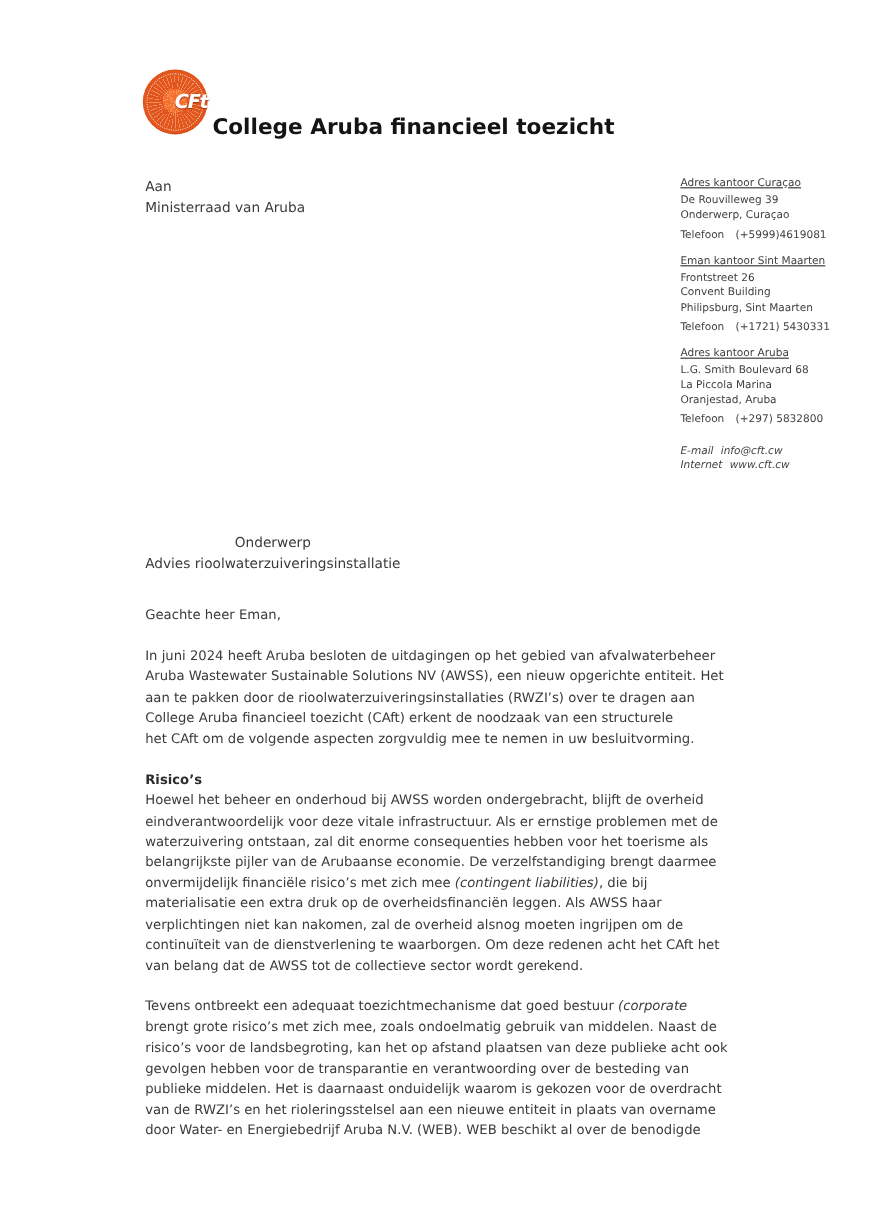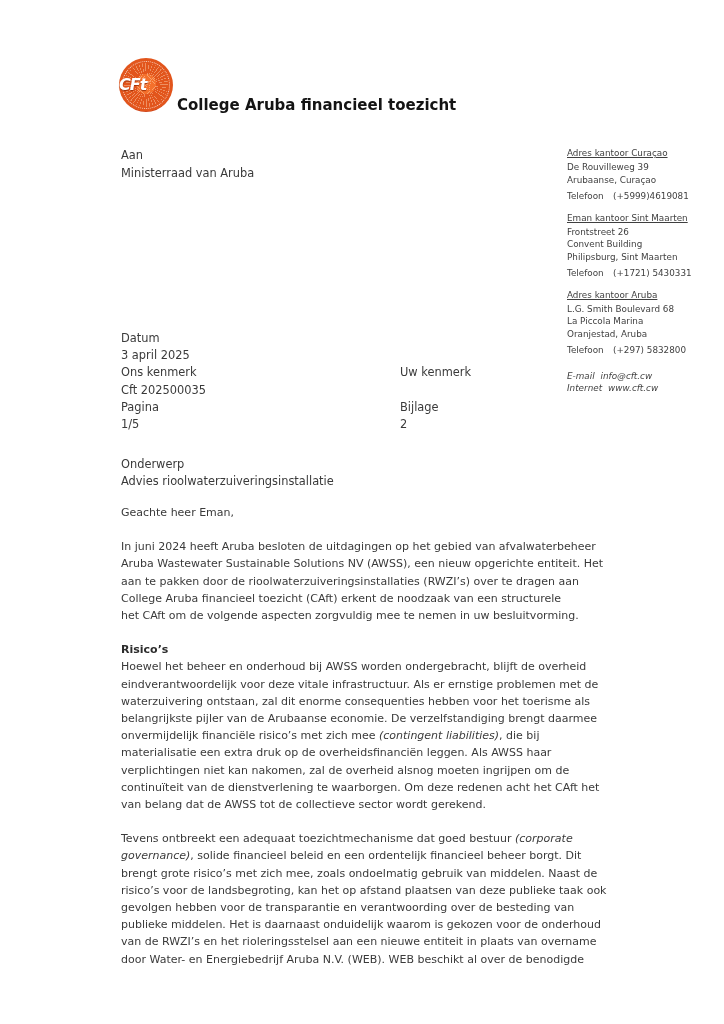--- a/index.html
+++ b/index.html
@@ -20,48 +20,48 @@
   .logo::before {
     content:""; position:absolute; inset:5px; border-radius:50%;
     background: repeating-conic-gradient(rgba(255,225,195,0) 0deg 7deg,
       rgba(255,230,200,0.40) 7deg 9deg);
   }
   .logo::after {
     content:""; position:absolute; inset:3px; border-radius:50%;
     border:1.5px dotted rgba(255,255,255,0.75);
   }
   .logo-text {
-    position:absolute; left:0; right:0; top:17px; text-align:left;
+    position:absolute; left:0; right:0; top:17px; text-align:right;
     font-size:16px; font-weight:bold; font-style:italic; color:#ffffff;
     text-shadow:0 1px 1px rgba(140,40,5,0.8); letter-spacing:-1px; z-index:2;
   }
   .org-title {
     position:absolute; left:177px; top:96px;
-    font-size:15px; font-weight:bold; color:#141414;
+    font-size:18px; font-weight:bold; color:#141414;
   }
 
   
   .recipient { position:absolute; left:121px; top:147px; font-size:11.4px; line-height:17.5px; }
 
   
   .sidebar { position:absolute; left:567px; top:147px; width:152px; font-size:8.8px; line-height:12.4px; color:#3f3f3f; }
   .office { margin-bottom:9px; }
   .office-heading { text-decoration:underline; margin-bottom:2px; }
   .phone-row { margin-top:4px; }
   .phone-label { display:inline-block; min-width:46px; }
   .contact { margin-top:13px;font-style:italic; }
   .contact-row .c-label { display:inline-block; margin-right:6px; }
 
   
   .meta {
     position:absolute; left:121px; top:330px; width:480px;
     display:grid; grid-template-columns:279px 1fr;
     font-size:11.4px; line-height:17.2px;
   }
-  .onderwerp { position:absolute; left:121px; top:456px; font-size:11.4px; line-height:17.2px; }
+  .onderwerp { position:absolute; left:121px; top:444px; font-size:11.4px; line-height:17.2px;text-align:center; }
 
   
   .letter-body { position:absolute; left:121px; top:504px; width:540px; font-size:11px; line-height:17.2px; }
   .salutation { margin-bottom:17px; }
   .paragraph { margin-bottom:17px; }
   .para-heading { font-weight:bold; color:#2c2c2c; }
   .line { white-space:nowrap; }
   .it { font-style:italic; }
 </style>
 </head>
@@ -77,21 +77,21 @@
   <div class="recipient">
     <div>Aan</div>
     <div>Ministerraad van Aruba</div>
   </div>
 
   <div class="sidebar">
     <div>
         <div class="office">
           <div class="office-heading">Adres kantoor Curaçao</div>
           <div class="office-line">De Rouvilleweg 39</div>
-          <div class="office-line">Arubaanse, Curaçao</div>
+          <div class="office-line">Onderwerp, Curaçao</div>
           <div class="phone-row"><span class="phone-label">Telefoon</span><span>(+5999)4619081</span></div>
         </div>
         <div class="office">
           <div class="office-heading">Eman kantoor Sint Maarten</div>
           <div class="office-line">Frontstreet 26</div>
           <div class="office-line">Convent Building</div>
           <div class="office-line">Philipsburg, Sint Maarten</div>
           <div class="phone-row"><span class="phone-label">Telefoon</span><span>(+1721) 5430331</span></div>
         </div>
         <div class="office">
@@ -105,34 +105,20 @@
     <div class="contact">
       <div class="contact-row">
         <span class="c-label">E-mail</span><span>info@cft.cw</span>
       </div>
       <div class="contact-row">
         <span class="c-label">Internet</span><span>www.cft.cw</span>
       </div>
     </div>
   </div>
 
-  <div class="meta">
-    <div>Datum</div>
-      <div></div>
-    <div>3 april 2025</div>
-      <div></div>
-    <div>Ons kenmerk</div>
-    <div>Uw kenmerk</div>
-    <div>Cft 202500035</div>
-    <div></div>
-    <div>Pagina</div>
-    <div>Bijlage</div>
-    <div>1/5</div>
-    <div>2</div>
-  </div>
 
   <div class="onderwerp">
     <div>Onderwerp</div>
     <div>Advies rioolwaterzuiveringsinstallatie</div>
   </div>
 
   <div class="letter-body">
     <div class="salutation">Geachte heer Eman,</div>
     <div>
         <div class="paragraph">
@@ -149,24 +135,23 @@
           <div class="line"><span>waterzuivering ontstaan, zal dit enorme consequenties hebben voor het toerisme als</span></div>
           <div class="line"><span>belangrijkste pijler van de Arubaanse economie. De verzelfstandiging brengt daarmee</span></div>
           <div class="line"><span>onvermijdelijk financiële risico’s met zich mee </span><span class="it">(contingent liabilities)</span><span>, die bij</span></div>
           <div class="line"><span>materialisatie een extra druk op de overheidsfinanciën leggen. Als AWSS haar</span></div>
           <div class="line"><span>verplichtingen niet kan nakomen, zal de overheid alsnog moeten ingrijpen om de</span></div>
           <div class="line"><span>continuïteit van de dienstverlening te waarborgen. Om deze redenen acht het CAft het</span></div>
           <div class="line"><span>van belang dat de AWSS tot de collectieve sector wordt gerekend.</span></div>
         </div>
         <div class="paragraph">
           <div class="line"><span>Tevens ontbreekt een adequaat toezichtmechanisme dat goed bestuur </span><span class="it">(corporate</span></div>
-          <div class="line"><span class="it">governance)</span><span>, solide financieel beleid en een ordentelijk financieel beheer borgt. Dit</span></div>
           <div class="line"><span>brengt grote risico’s met zich mee, zoals ondoelmatig gebruik van middelen. Naast de</span></div>
-          <div class="line"><span>risico’s voor de landsbegroting, kan het op afstand plaatsen van deze publieke taak ook</span></div>
+          <div class="line"><span>risico’s voor de landsbegroting, kan het op afstand plaatsen van deze publieke acht ook</span></div>
           <div class="line"><span>gevolgen hebben voor de transparantie en verantwoording over de besteding van</span></div>
-          <div class="line"><span>publieke middelen. Het is daarnaast onduidelijk waarom is gekozen voor de onderhoud</span></div>
+          <div class="line"><span>publieke middelen. Het is daarnaast onduidelijk waarom is gekozen voor de overdracht</span></div>
           <div class="line"><span>van de RWZI’s en het rioleringsstelsel aan een nieuwe entiteit in plaats van overname</span></div>
           <div class="line"><span>door Water- en Energiebedrijf Aruba N.V. (WEB). WEB beschikt al over de benodigde</span></div>
         </div>
       </div>
   </div>
 
 </div>
 
 </body></html>

